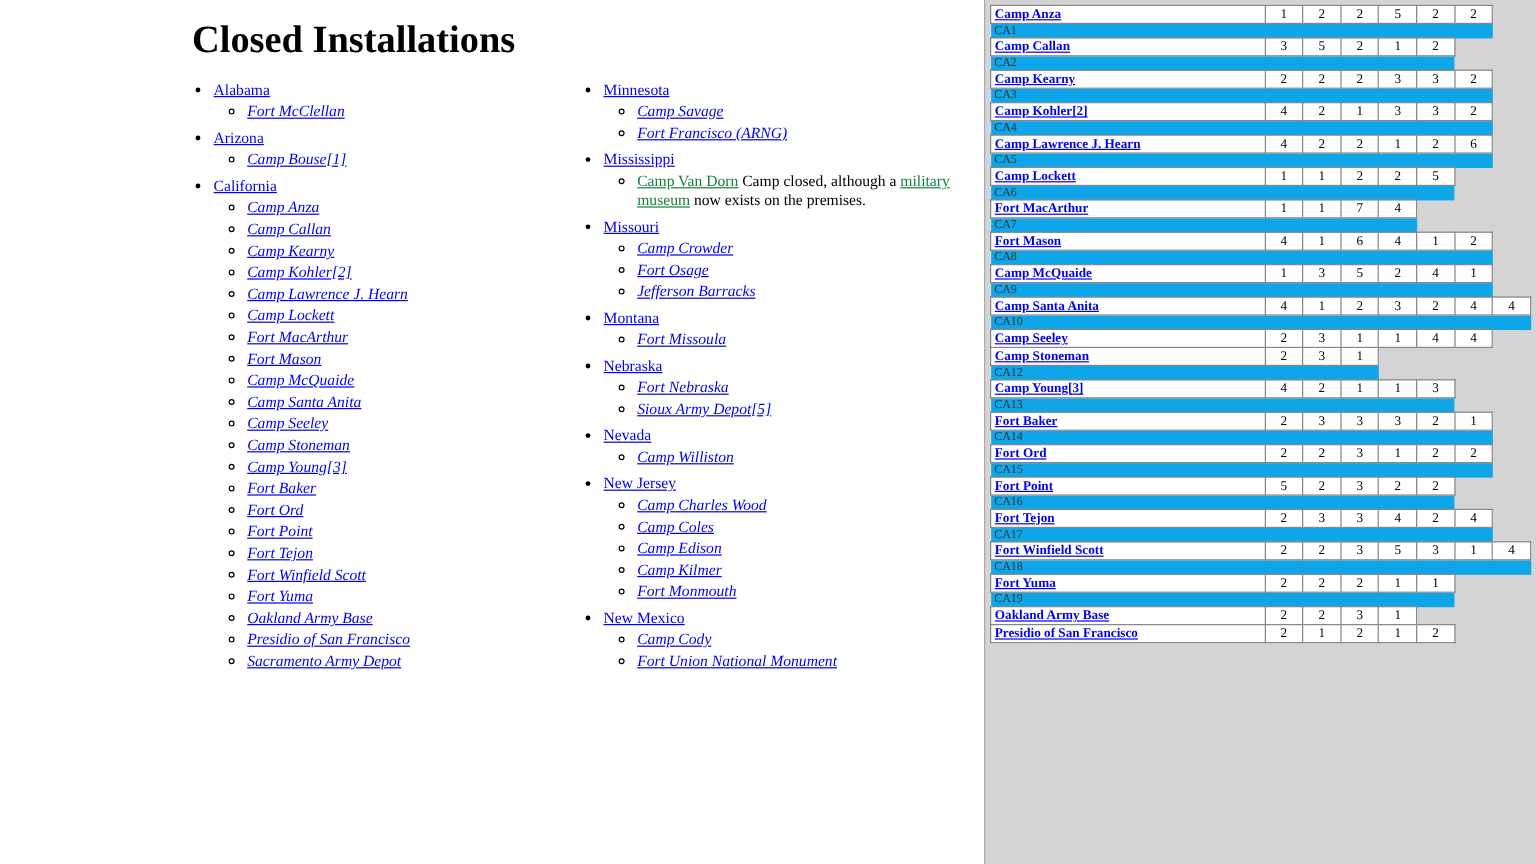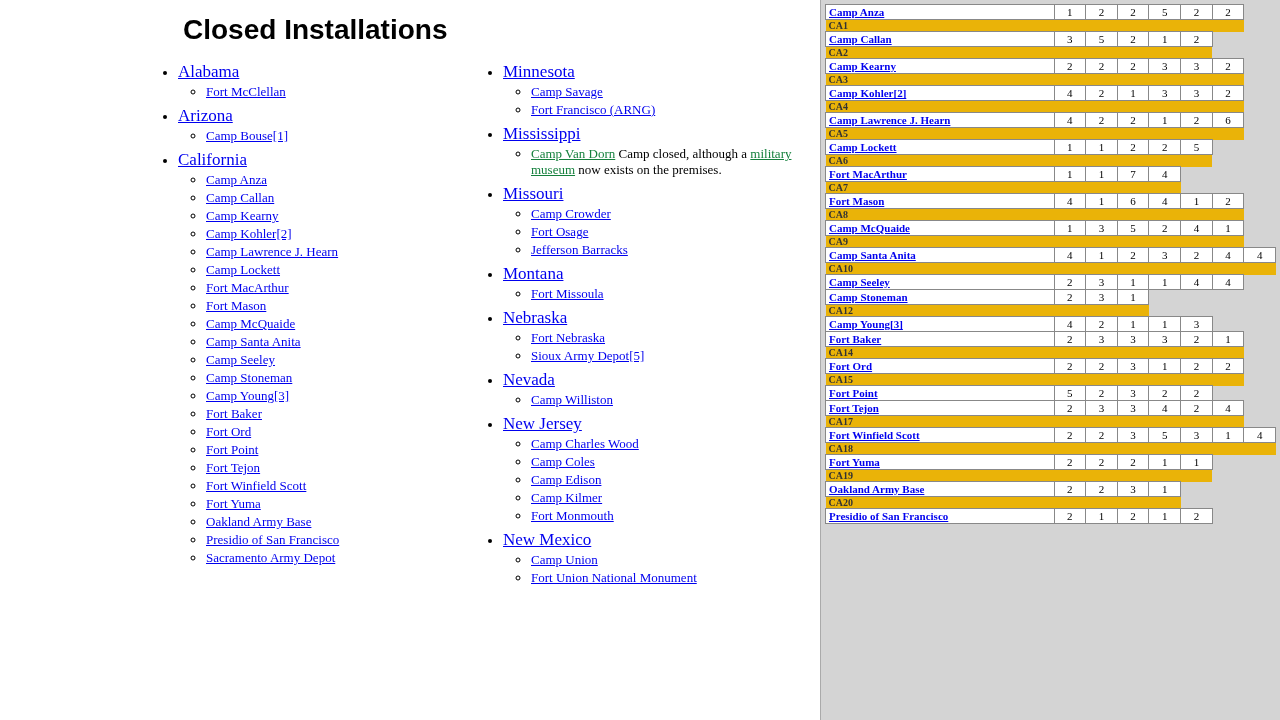--- a/index.html
+++ b/index.html
@@ -13,60 +13,60 @@
       overflow: hidden;
       display: flex;
     }
     .main-content {
       flex: 1;
       background: #fff;
       padding: 10px 20px 10px 160px;
       overflow: hidden;
     }
     .page-title {
-      font-size: 28px;
+      font-size: 32px;
       font-weight: bold;
-      font-family: Liberation Sans, sans-serif;
+      font-family: Liberation Serif, serif;
       margin-bottom: 16px;
       margin-top: 4px;
-      margin-left: 23px;
     }
     .columns {
       display: flex;
       gap: 10px;
     }
     .column {
       flex: 1;
     }
     ul.top-level {
       list-style: disc;
       padding-left: 18px;
     }
     ul.top-level > li {
       margin-bottom: 6px;
     }
     ul.top-level > li > a {
       color: #00e;
       text-decoration: underline;
-      font-size: 17px;
+      font-size: 13px;
       font-family: 'Times New Roman', Times, serif;
     }
     ul.sub-level {
       list-style: circle;
       padding-left: 28px;
       margin-top: 2px;
     }
     ul.sub-level > li {
       margin-bottom: 2px;
     }
     ul.sub-level > li > a {
       color: #00e;
       text-decoration: underline;
       font-size: 13px;
       font-family: 'Times New Roman', Times, serif;
+      font-style: italic;
     }
     .inline-text {
       font-size: 13px;
       font-family: 'Times New Roman', Times, serif;
       color: #000;
     }
     .inline-text a {
       color: #15803d;
       text-decoration: underline;
     }
@@ -87,22 +87,21 @@
     .installations-table tr.main-row td {
       border: 1px solid #888;
       padding: 1px 3px;
       background: #fff;
       white-space: nowrap;
     }
     .installations-table tr.sub-row td {
       font-size: 10px;
       padding: 0 3px;
       color: #333;
-      background: #eab308;
-      font-weight: bold;
+      background: #0ea5e9;
     }
     .installations-table td.name-cell {
       min-width: 130px;
       max-width: 150px;
       font-weight: bold;
       font-size: 11px;
     }
     .installations-table td.num-cell {
       text-align: center;
       min-width: 18px;
@@ -211,21 +210,21 @@
             <li><a href="#">Camp Charles Wood</a></li>
             <li><a href="#">Camp Coles</a></li>
             <li><a href="#">Camp Edison</a></li>
             <li><a href="#">Camp Kilmer</a></li>
             <li><a href="#">Fort Monmouth</a></li>
           </ul>
         </li>
         <li>
           <a href="#">New Mexico</a>
           <ul class="sub-level">
-            <li><a href="#">Camp Union</a></li>
+            <li><a href="#">Camp Cody</a></li>
             <li><a href="#">Fort Union National Monument</a></li>
           </ul>
         </li>
       </ul>
     </div>
   </div>
 </div>
 
 <div class="right-panel">
   <table class="installations-table">
@@ -366,20 +365,23 @@
           <td colspan="4">CA12</td>
         </tr>
         <tr class="main-row">
           <td class="name-cell"><a href="#" style="color: rgb(0, 0, 238); text-decoration: underline; font-size: 11px;">Camp Young[3]</a></td>
           <td class="num-cell">4</td>
           <td class="num-cell">2</td>
           <td class="num-cell">1</td>
           <td class="num-cell">1</td>
           <td class="num-cell">3</td>
         </tr>
+        <tr class="sub-row">
+          <td colspan="6">CA13</td>
+        </tr>
         <tr class="main-row">
           <td class="name-cell"><a href="#" style="color: rgb(0, 0, 238); text-decoration: underline; font-size: 11px;">Fort Baker</a></td>
           <td class="num-cell">2</td>
           <td class="num-cell">3</td>
           <td class="num-cell">3</td>
           <td class="num-cell">3</td>
           <td class="num-cell">2</td>
           <td class="num-cell">1</td>
         </tr>
         <tr class="sub-row">
@@ -398,20 +400,23 @@
           <td colspan="7">CA15</td>
         </tr>
         <tr class="main-row">
           <td class="name-cell"><a href="#" style="color: rgb(0, 0, 238); text-decoration: underline; font-size: 11px;">Fort Point</a></td>
           <td class="num-cell">5</td>
           <td class="num-cell">2</td>
           <td class="num-cell">3</td>
           <td class="num-cell">2</td>
           <td class="num-cell">2</td>
         </tr>
+        <tr class="sub-row">
+          <td colspan="6">CA16</td>
+        </tr>
         <tr class="main-row">
           <td class="name-cell"><a href="#" style="color: rgb(0, 0, 238); text-decoration: underline; font-size: 11px;">Fort Tejon</a></td>
           <td class="num-cell">2</td>
           <td class="num-cell">3</td>
           <td class="num-cell">3</td>
           <td class="num-cell">4</td>
           <td class="num-cell">2</td>
           <td class="num-cell">4</td>
         </tr>
         <tr class="sub-row">
@@ -440,23 +445,20 @@
         </tr>
         <tr class="sub-row">
           <td colspan="6">CA19</td>
         </tr>
         <tr class="main-row">
           <td class="name-cell"><a href="#" style="color: rgb(0, 0, 238); text-decoration: underline; font-size: 11px;">Oakland Army Base</a></td>
           <td class="num-cell">2</td>
           <td class="num-cell">2</td>
           <td class="num-cell">3</td>
           <td class="num-cell">1</td>
-        </tr>
-        <tr class="sub-row">
-          <td colspan="5">CA20</td>
         </tr>
         <tr class="main-row">
           <td class="name-cell"><a href="#" style="color: rgb(0, 0, 238); text-decoration: underline; font-size: 11px;">Presidio of San Francisco</a></td>
           <td class="num-cell">2</td>
           <td class="num-cell">1</td>
           <td class="num-cell">2</td>
           <td class="num-cell">1</td>
           <td class="num-cell">2</td>
         </tr>
       </tbody>

